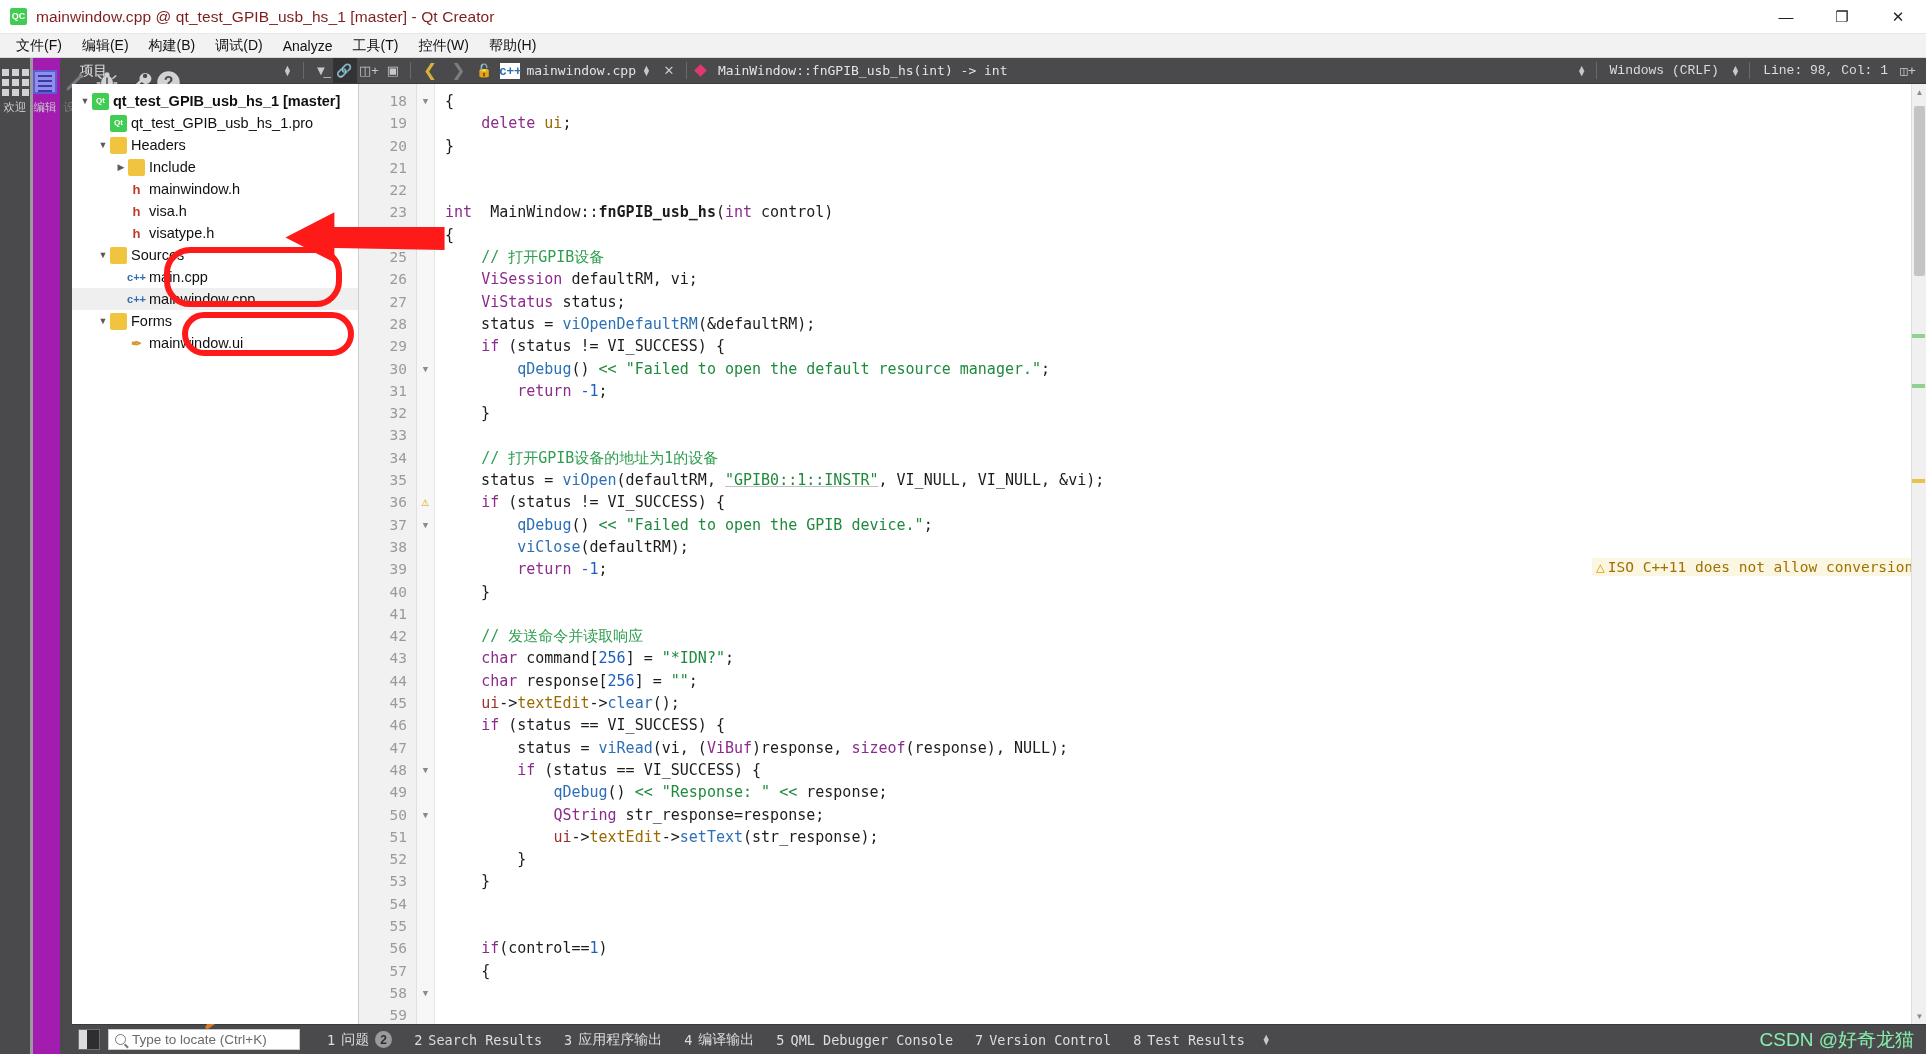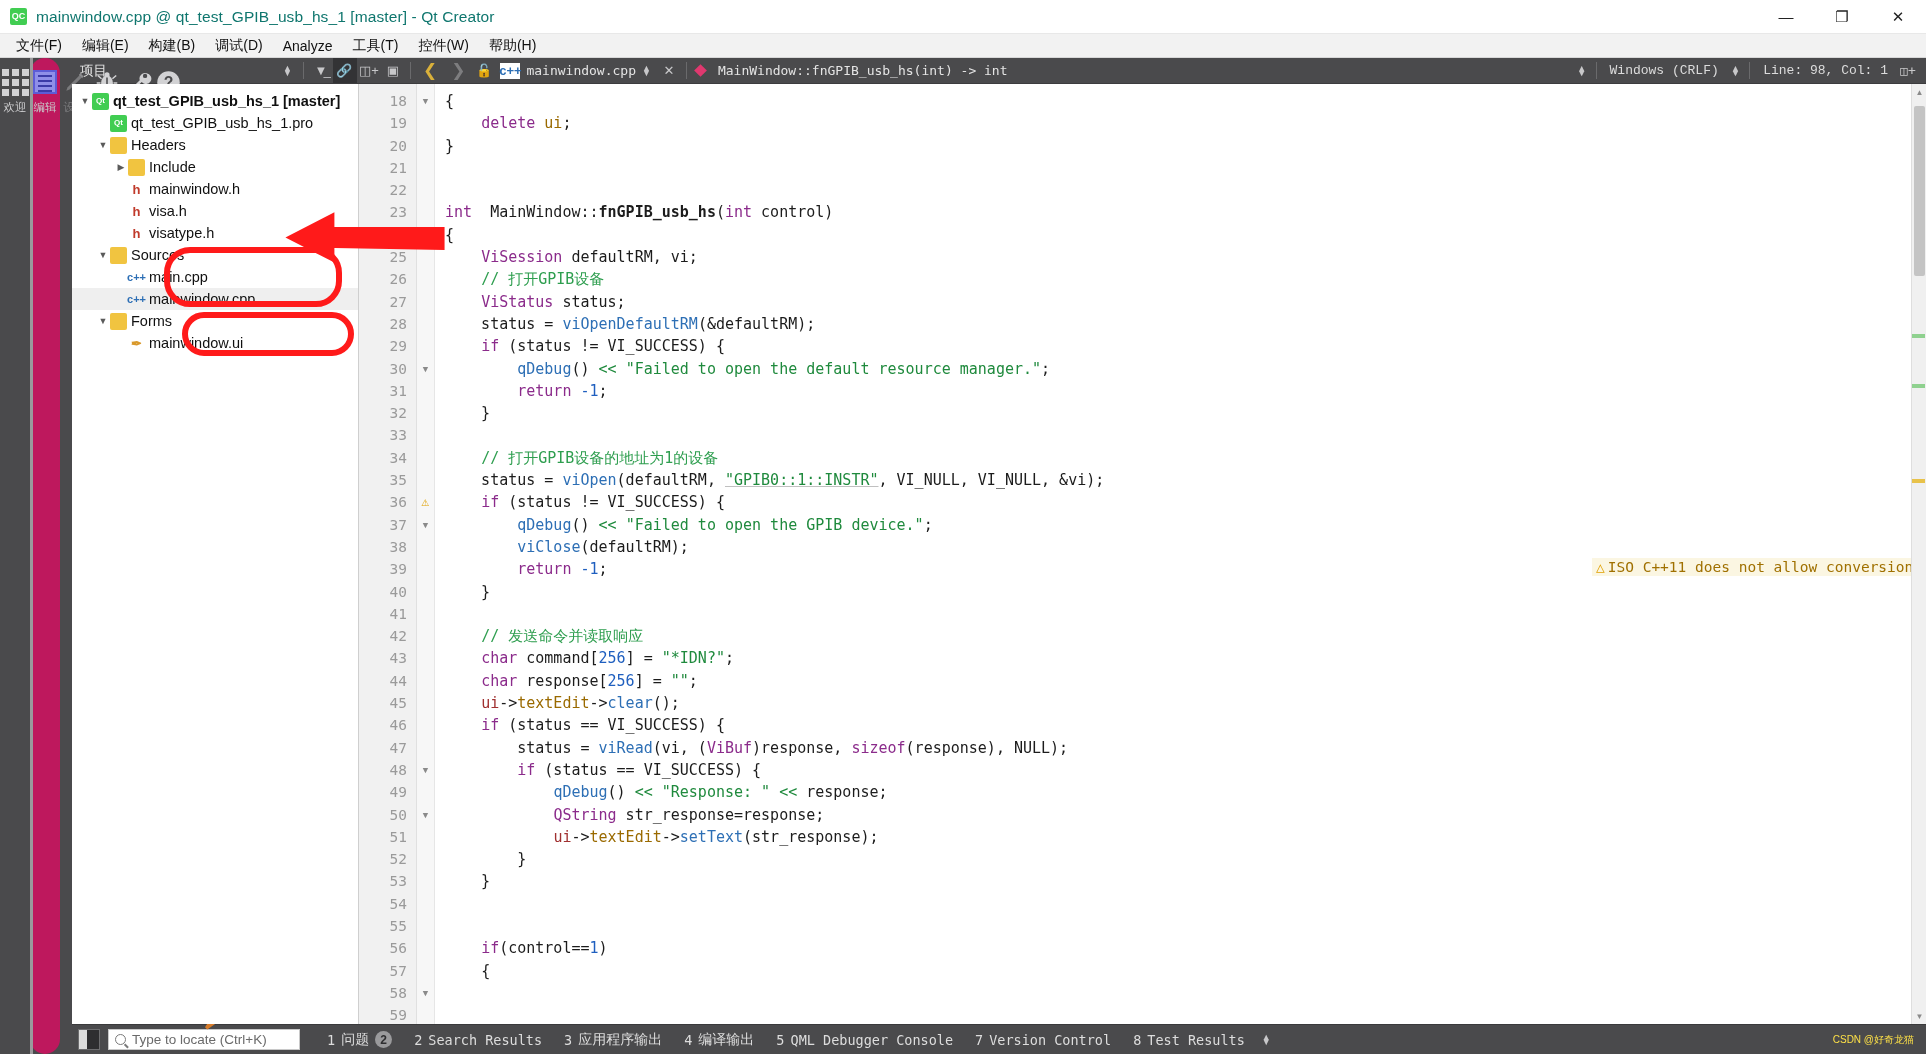--- a/index.html
+++ b/index.html
@@ -20,21 +20,21 @@
     position: relative;
   }
   #app-icon {
     width: 17px; height: 17px; margin-left: 10px; margin-right: 9px;
     background: #41cd52; border-radius: 2px;
     color: #ffffff; font-size: 9px; font-weight: bold;
     display: flex; align-items: center; justify-content: center;
     line-height: 1;
   }
   #title-text {
-    font-size: 15.5px; color: #0f766e; letter-spacing: .1px;
+    font-size: 15.5px; color: #7f1d1d; letter-spacing: .1px;
     white-space: nowrap;
   }
   #win-controls { margin-left: auto; display: flex; height: 100%; }
   .win-btn {
     width: 56px; height: 100%;
     display: flex; align-items: center; justify-content: center;
     font-size: 15px; color: #222; background: transparent;
   }
 
   
@@ -64,21 +64,21 @@
     display: flex; flex-direction: row;
     color: #d0d0d0;
     position: relative;
   }
   .mode-btn {
     padding: 9px 0 7px 0;
     display: flex; flex-direction: column; align-items: center;
     gap: 3px;
     position: relative;
   }
-  .mode-btn.active { background: #be185d; border-radius: 16px; }
+  .mode-btn.active { background: #a21caf; }
   .mode-btn.active::before {
     content: ""; position: absolute; left: 0; top: 0; bottom: 0;
     width: 3px; background: #9a9a9c;
   }
   .mode-btn .glyph { width: 30px; height: 30px; display: flex; align-items: center; justify-content: center; }
   .mode-btn .mlabel { font-size: 11.5px; color: #c9c9cb; white-space: nowrap; }
   .mode-btn.disabled .mlabel { color: #7b7b7d; }
 
   .grid-icon { display: grid; grid-template-columns: repeat(3, 7px); grid-template-rows: repeat(3, 7px); gap: 3px; }
   .grid-icon i { background: #d2d2d4; display: block; }
@@ -215,21 +215,21 @@
   .sb-tab { display: flex; align-items: center; gap: 6px; padding: 0 11px; font-family: "DejaVu Sans Mono", monospace; font-size: 13.5px; white-space: nowrap; color: #dddddd;}
   .sb-tab .idx { color: #dddddd; }
   .sb-tab .cjk { font-family: "Liberation Sans", sans-serif; font-size: 14px; }
   .sb-badge {
     background: #9a9a9c; color: #2e2e30; border-radius: 9px;
     min-width: 17px; height: 17px; font-size: 12px; font-weight: bold;
     display: inline-flex; align-items: center; justify-content: center; padding: 0 4px;
     font-family: "Liberation Sans", sans-serif;
   }
   #sb-spacer { flex: 1; }
-  #watermark { color: #fde047; font-size: 10px; padding-right: 12px; white-space: nowrap; }
+  #watermark { color: #86efac; font-size: 19px; padding-right: 12px; white-space: nowrap; }
 
   .mag { display:inline-block; width:11px;height:11px;border:1.6px solid #7a7a7a;border-radius:50%; position:relative;}
   .mag::after{content:"";position:absolute;right:-4px;bottom:-3px;width:5px;height:1.6px;background:#7a7a7a;transform:rotate(45deg);}
 </style>
 </head>
 <body>
 
 <div id="titlebar">
   <div id="app-icon">QC</div>
   <div id="title-text">mainwindow.cpp @ qt_test_GPIB_usb_hs_1 [master] - Qt Creator</div>
@@ -573,22 +573,22 @@
               <div class="fold"></div>
             </div>
           <div id="codecol">
               <div class="cl"><span class="op">{</span></div>
               <div class="cl">    <span class="kw">delete</span> <span class="fld">ui</span>;</div>
               <div class="cl"><span class="op">}</span></div>
               <div class="cl">&nbsp;</div>
               <div class="cl">&nbsp;</div>
               <div class="cl"><span class="kw">int</span>  <span class="cls">MainWindow</span><span class="op">::</span><span class="decl">fnGPIB_usb_hs</span><span class="op">(</span><span class="kw">int</span> control<span class="op">)</span></div>
               <div class="cl"><span class="op">{</span></div>
+              <div class="cl">    <span class="cmt">// 打开GPIB设备</span></div>
               <div class="cl">    <span class="typ">ViSession</span> defaultRM, vi;</div>
-              <div class="cl">    <span class="cmt">// 打开GPIB设备</span></div>
               <div class="cl">    <span class="typ">ViStatus</span> status;</div>
               <div class="cl">    status = <span class="fn">viOpenDefaultRM</span>(&amp;defaultRM);</div>
               <div class="cl">    <span class="kw">if</span> (status != VI_SUCCESS) {</div>
               <div class="cl">        <span class="fn">qDebug</span>() <span class="str">&lt;&lt;</span> <span class="str">"Failed to open the default resource manager."</span>;</div>
               <div class="cl">        <span class="kw">return</span> <span class="num">-1</span>;</div>
               <div class="cl">    }</div>
               <div class="cl">&nbsp;</div>
               <div class="cl">    <span class="cmt">// 打开GPIB设备的地址为1的设备</span></div>
               <div class="cl">    status = <span class="fn">viOpen</span>(defaultRM, <span class="str strlit-underline">"GPIB0::1::INSTR"</span>, VI_NULL, VI_NULL, &amp;vi);</div>
               <div class="cl">    <span class="kw">if</span> (status != VI_SUCCESS) {</div>

